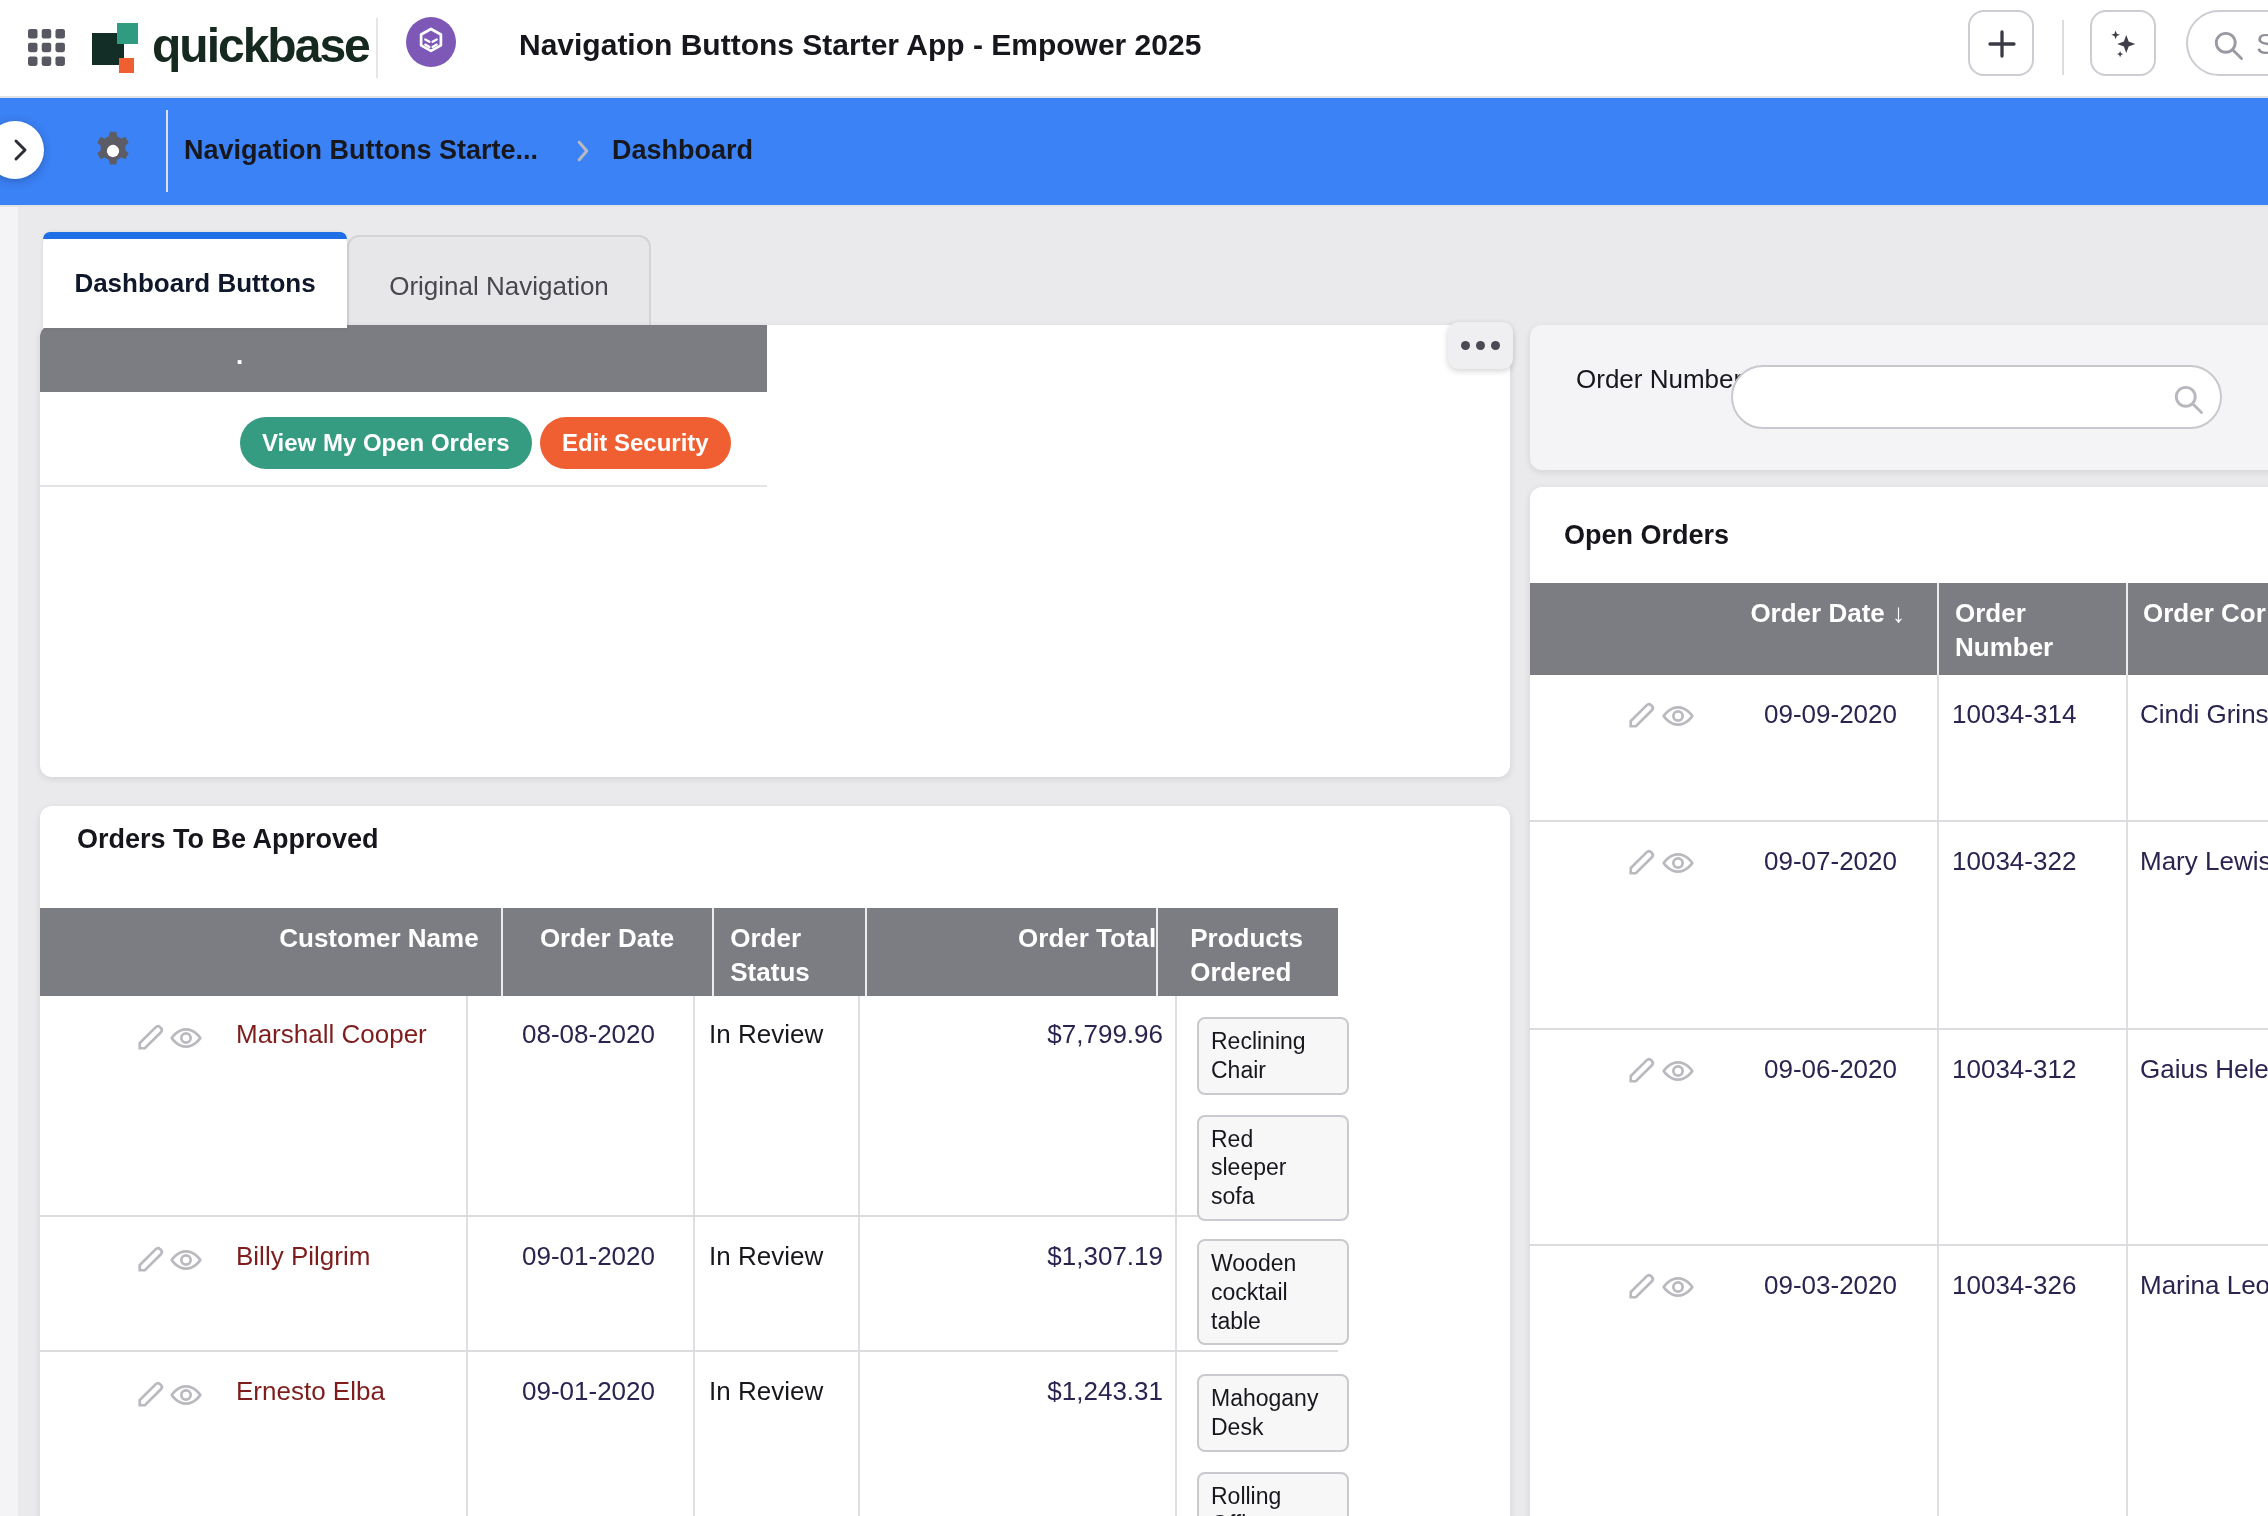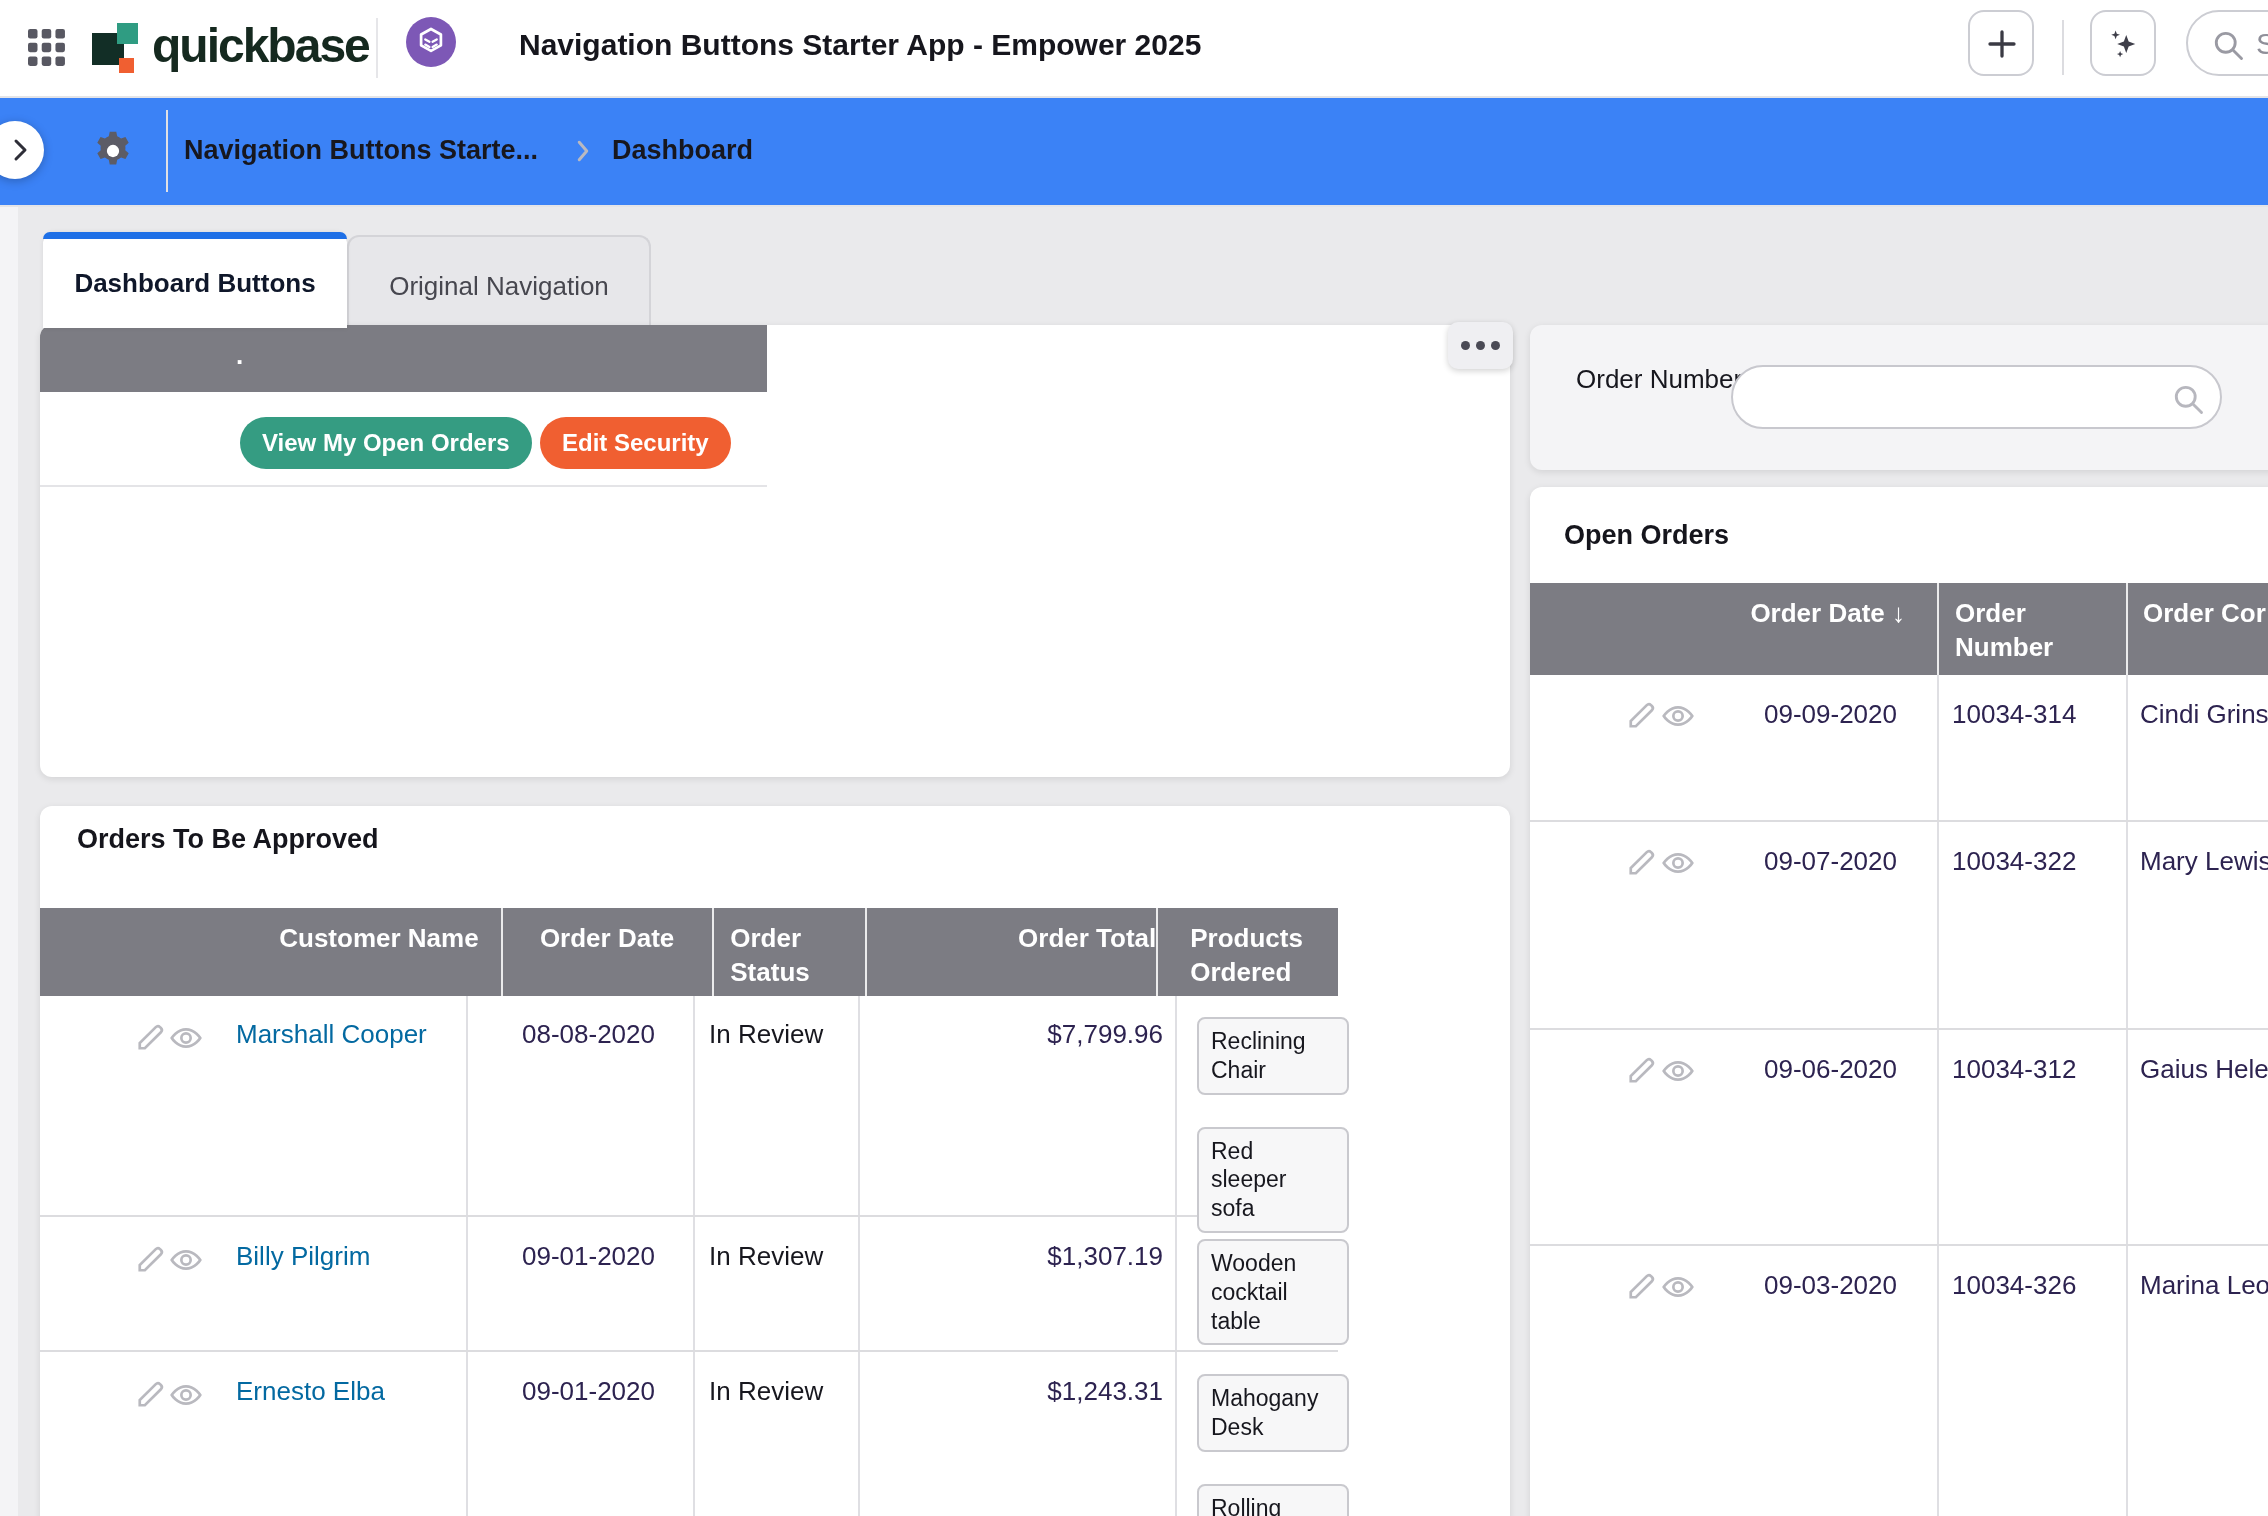--- a/index.html
+++ b/index.html
@@ -87,28 +87,28 @@
   .t1-c3{width:165px;padding-left:16px;}
   .t1-c4{width:317px;text-align:right;}
   .t1-c5{width:195px;padding-left:32px;}
 
   .vline{position:absolute;width:2px;background:#dfdfe3;}
   .row{position:absolute;left:0;border-bottom:2px solid #dcdcdf;box-sizing:border-box;}
   .t1-row{width:1298px;}
   .t2-row{width:760px;}
   .icon-btn{position:absolute;width:36px;height:36px;cursor:pointer;}
   .cellv{position:absolute;font-size:26px;color:#2d2350;white-space:nowrap;}
-  .link{position:absolute;font-size:26px;color:#0369a1;white-space:nowrap;cursor:pointer;}
+  .link{position:absolute;font-size:26px;color:#7f1d1d;white-space:nowrap;cursor:pointer;}
   .cell-date{left:426px;width:189px;top:24px;text-align:right;}
   .cell-status{left:669px;top:24px;color:#17171e;}
   .cell-total{left:818px;width:305px;top:24px;text-align:right;}
   .cell-chips{position:absolute;left:1157px;top:22px;width:152px;}
   .chip{display:inline-block;max-width:132px;background:#f7f7f8;border:2px solid #c9c9ce;
         border-radius:8px;padding:8px 12px;font-size:23px;line-height:1.25;color:#17171e;
-        margin-bottom:32px;}
+        margin-bottom:20px;}
 
   .card-a{left:1530px;top:325px;width:760px;height:145px;background:#f4f4f6;}
   .oa-label{position:absolute;left:46px;top:37px;width:170px;font-size:26px;line-height:34px;color:#17171e;}
   .oa-pill{position:absolute;left:201px;top:40px;width:491px;height:64px;background:#fff;
            border:2px solid #c8c8ce;border-radius:33px;box-sizing:border-box;}
   .oa-pill input{position:absolute;left:26px;top:8px;width:390px;height:44px;border:none;outline:none;
            background:transparent;font-size:26px;font-family:"Liberation Sans",sans-serif;color:#2d2350;}
   .oa-pill svg{position:absolute;left:437px;top:14px;}
 
   .card-b{left:1530px;top:487px;width:760px;height:1100px;}

